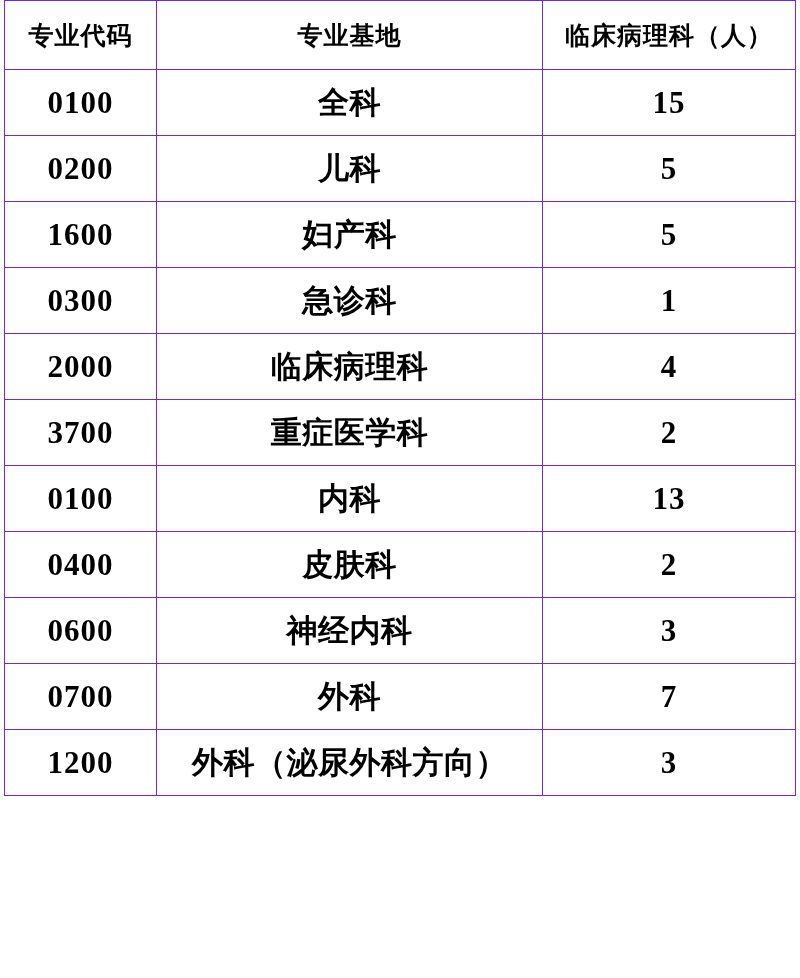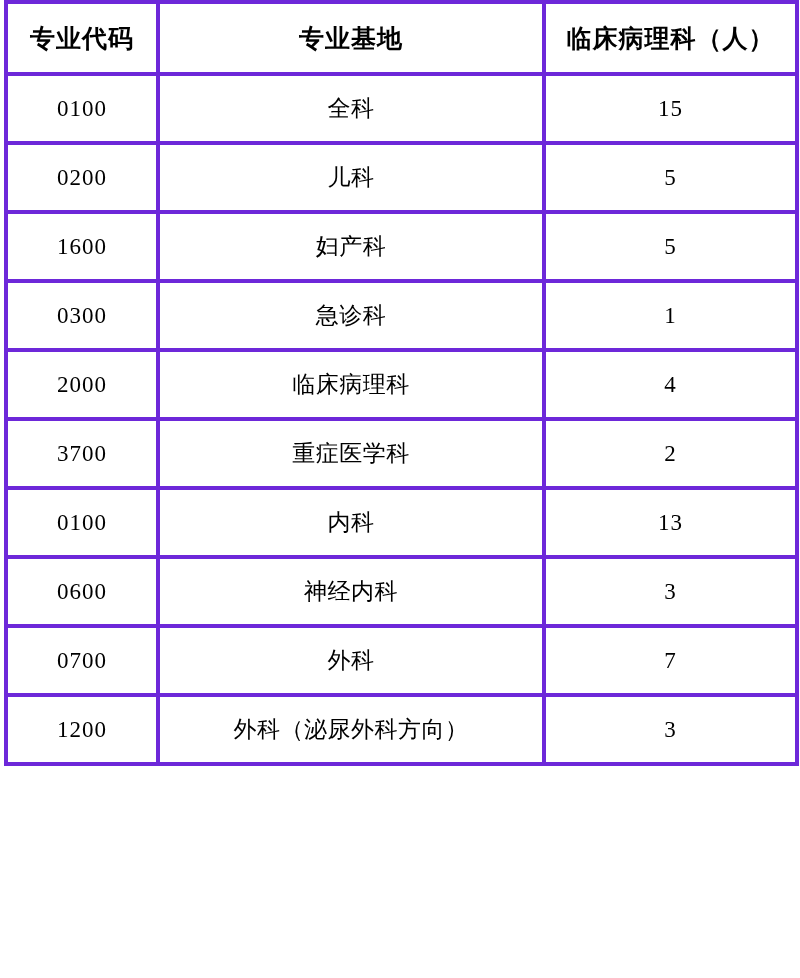--- a/index.html
+++ b/index.html
@@ -25,35 +25,35 @@
     width: 791px;
     margin: 0 0 0 4px;
     table-layout: fixed;
   }
   table.spec-table col.c1 { width: 152px; }
   table.spec-table col.c2 { width: 386px; }
   table.spec-table col.c3 { width: 253px; }
 
   table.spec-table th,
   table.spec-table td {
-    border: 4px solid #6d28d9;
+    border: 1px solid #6d28d9;
     text-align: center;
     vertical-align: middle;
     padding: 2px;
   }
   table.spec-table thead th {
     height: 64px;
     font-weight: bold;
     font-size: 25px;
     letter-spacing: 1px;
   }
   table.spec-table tbody td {
     height: 61px;
-    font-weight: normal;
-    font-size: 23px;
+    font-weight: bold;
+    font-size: 31px;
     text-align: center;
   }
   td.code-cell {
     letter-spacing: 1px;
   }
   td.count-cell {
     letter-spacing: 1px;
   }
   td.base-cell {
     letter-spacing: 0.5px;
@@ -106,20 +106,25 @@
         <td class="code-cell">3700</td>
         <td class="base-cell">重症医学科</td>
         <td class="count-cell">2</td>
       </tr>
       <tr>
         <td class="code-cell">0100</td>
         <td class="base-cell">内科</td>
         <td class="count-cell">13</td>
       </tr>
       <tr>
+        <td class="code-cell">0400</td>
+        <td class="base-cell">皮肤科</td>
+        <td class="count-cell">2</td>
+      </tr>
+      <tr>
         <td class="code-cell">0600</td>
         <td class="base-cell">神经内科</td>
         <td class="count-cell">3</td>
       </tr>
       <tr>
         <td class="code-cell">0700</td>
         <td class="base-cell">外科</td>
         <td class="count-cell">7</td>
       </tr>
       <tr>

